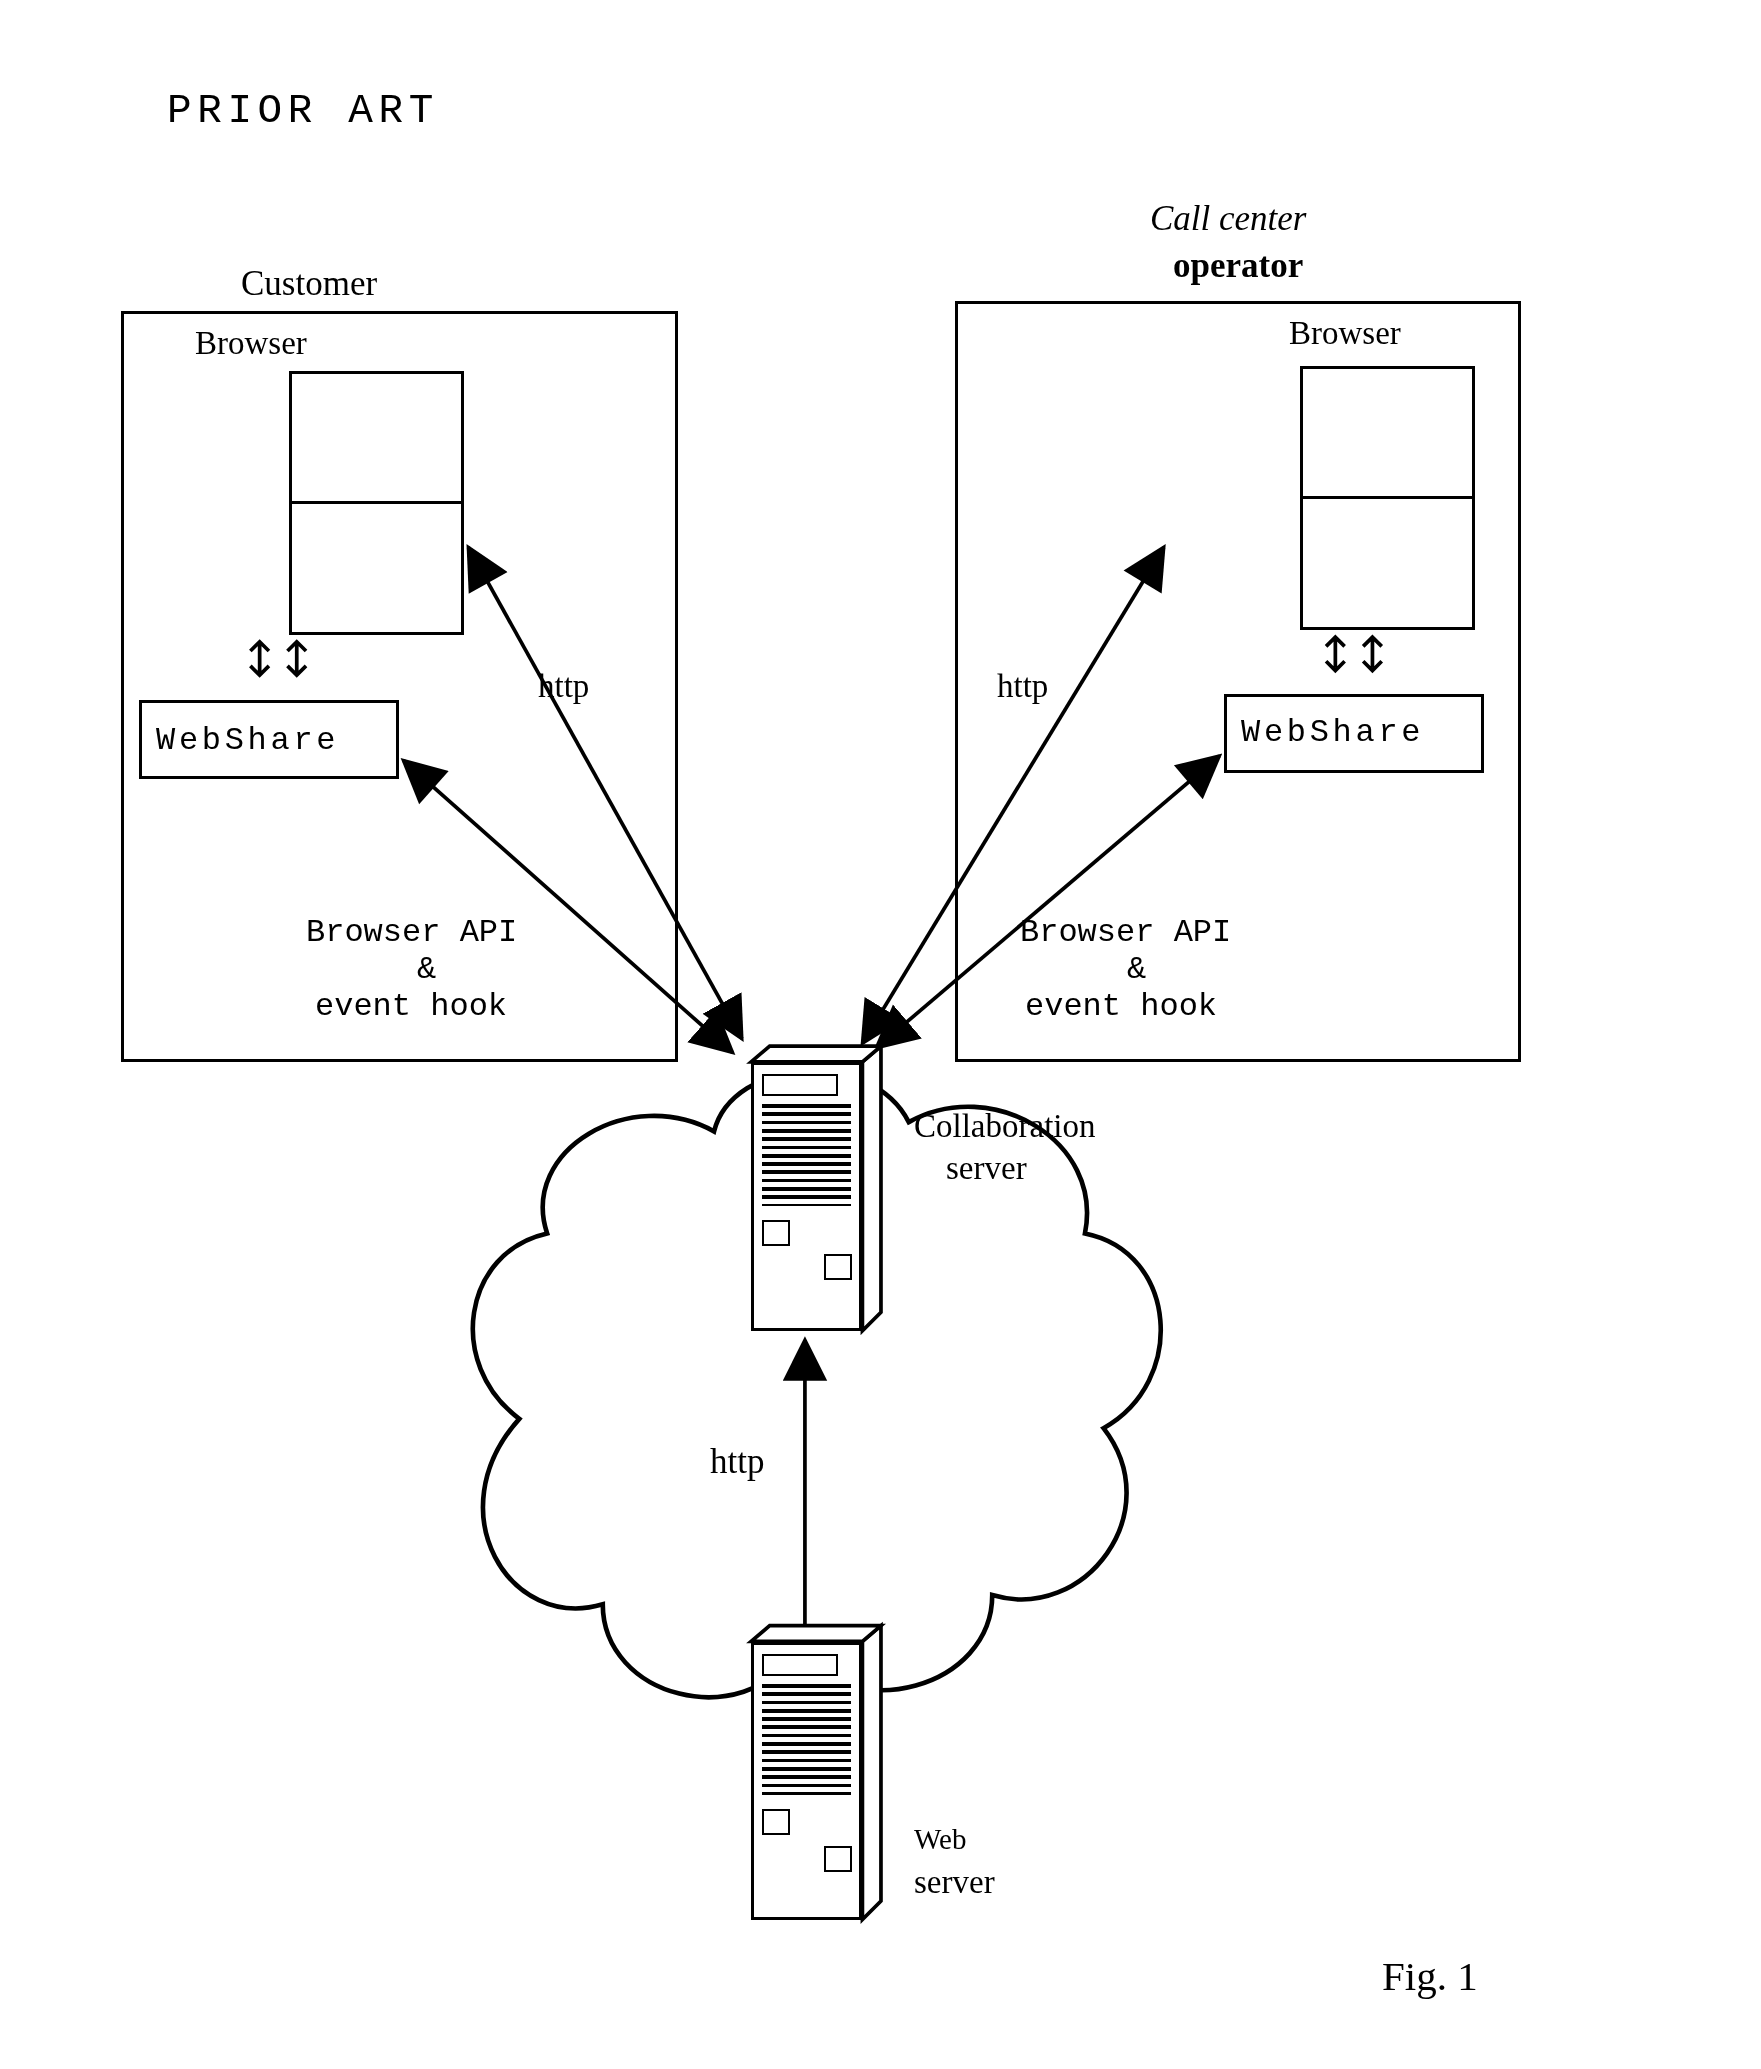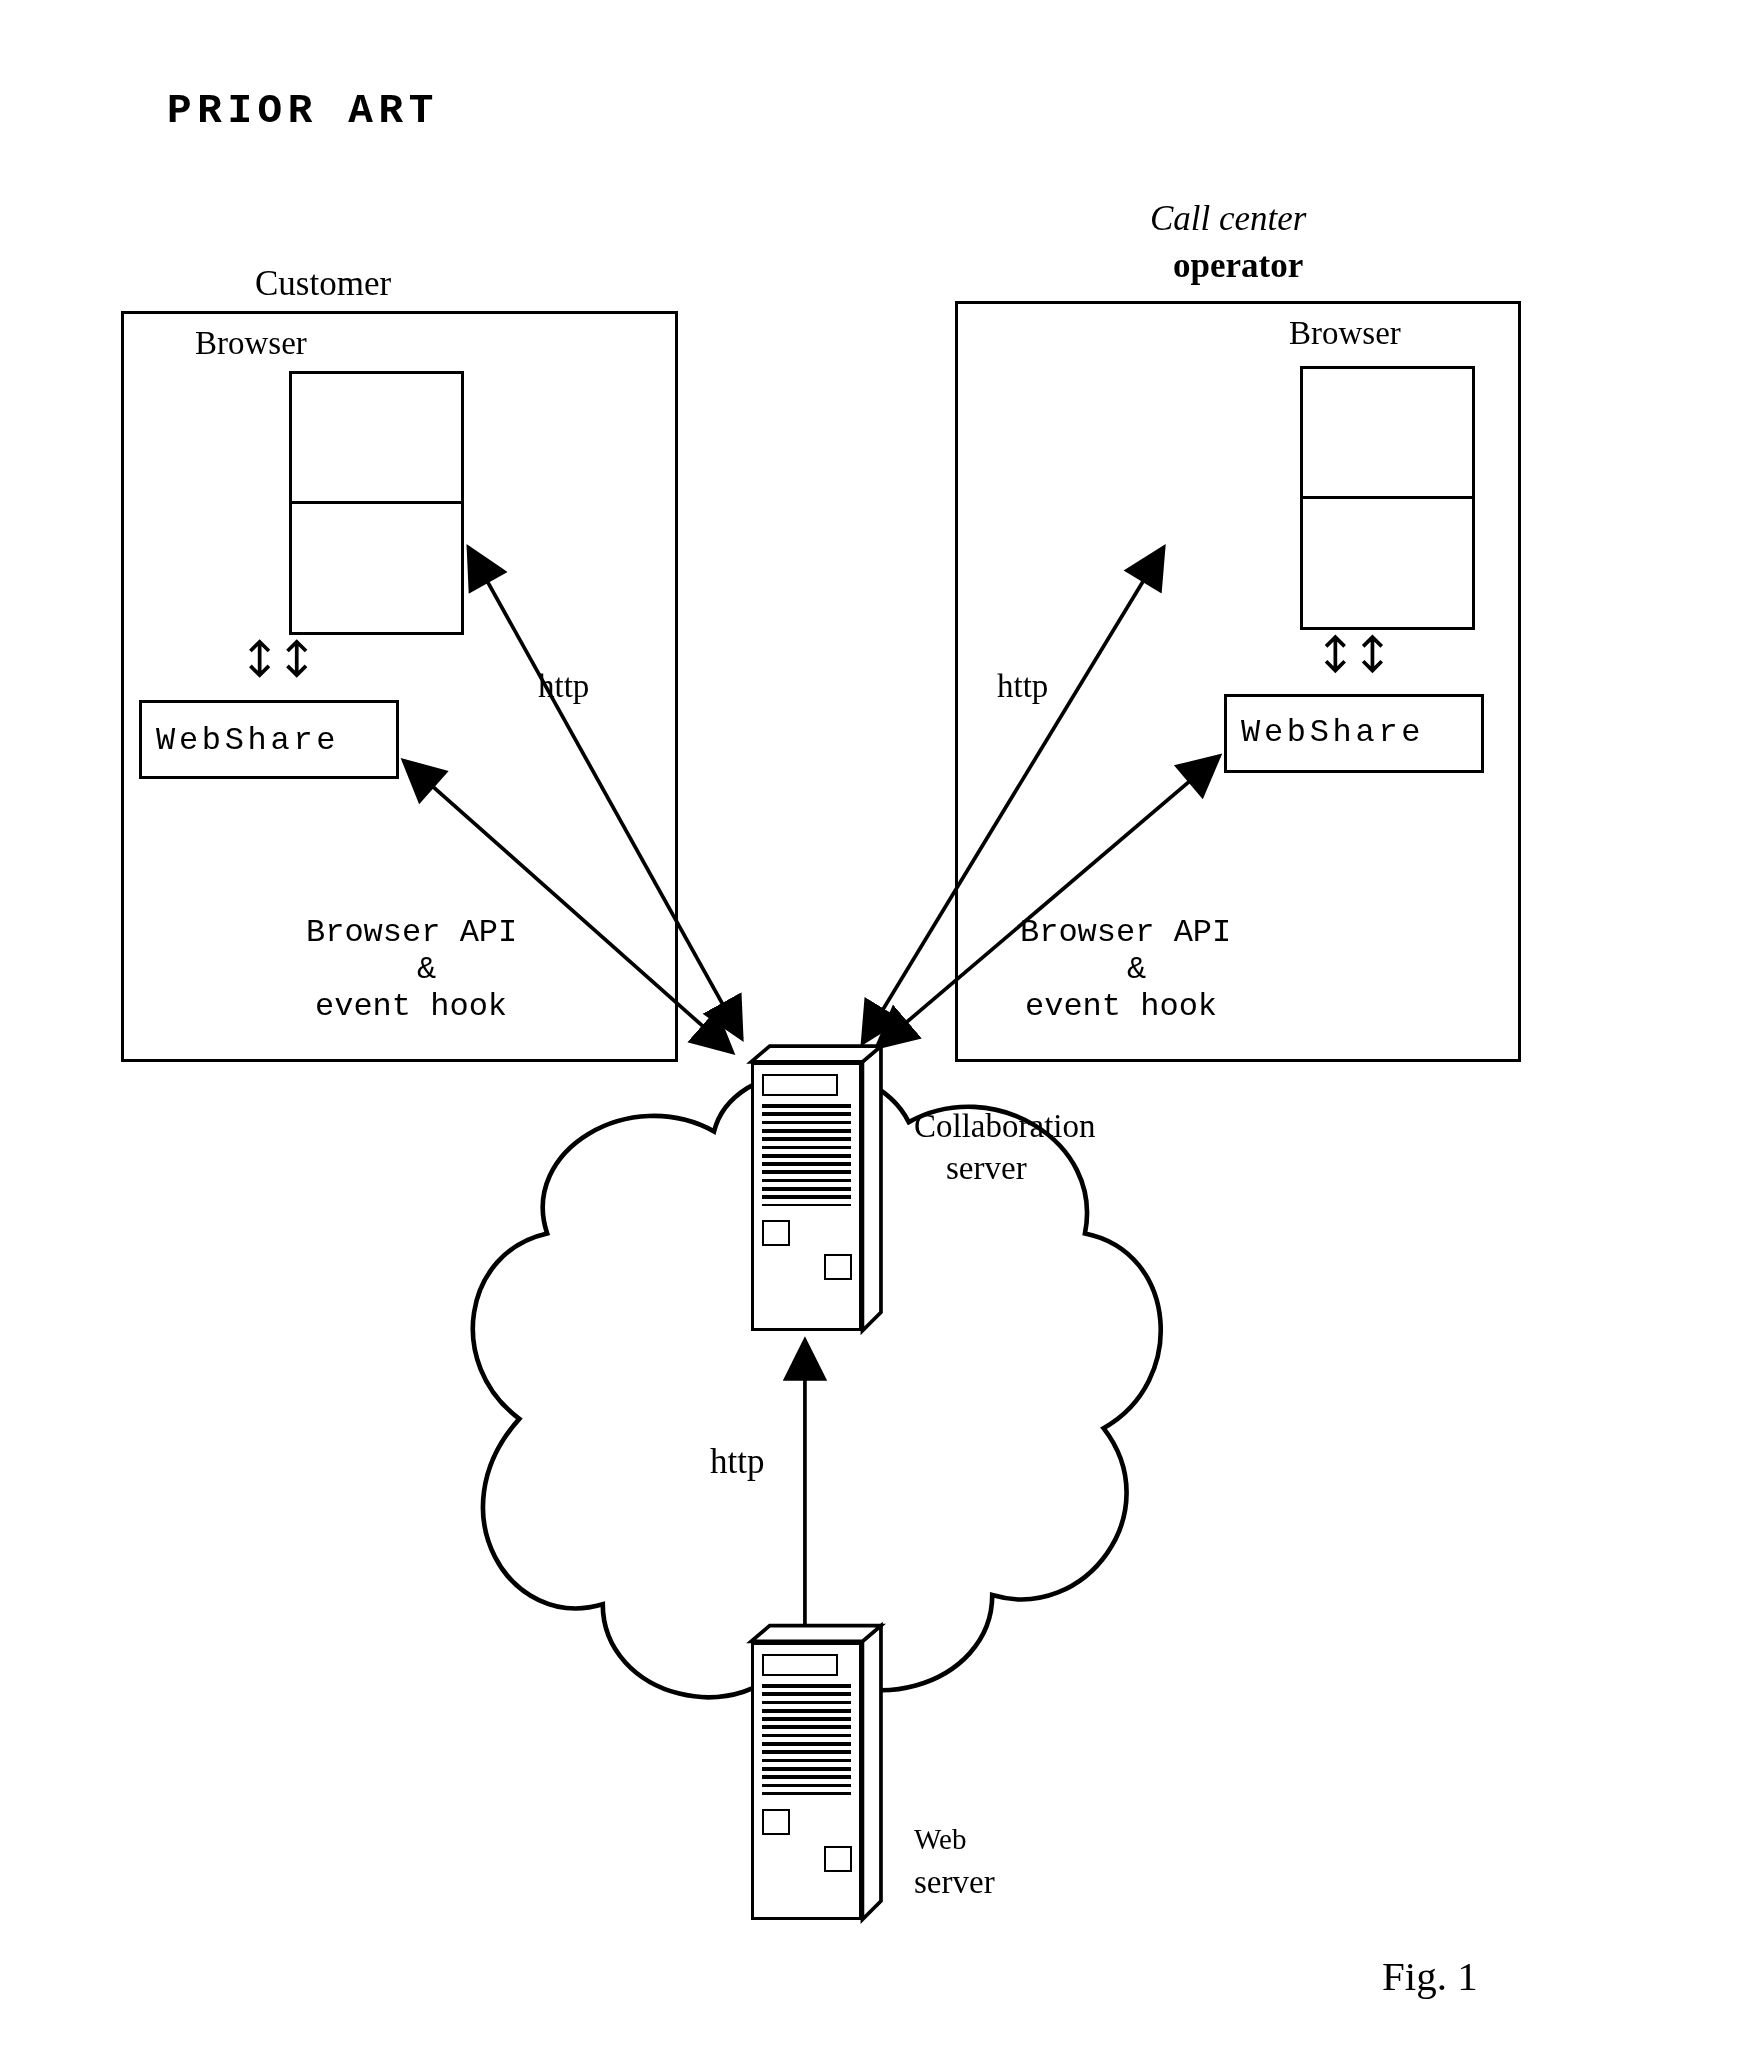--- a/index.html
+++ b/index.html
@@ -25,23 +25,23 @@
   .box {
     position: absolute;
     border: 3.7px solid #000;
     background: #fff;
   }
   svg { position: absolute; top: 0; left: 0; overflow: visible; }
 </style>
 </head>
 <body>
 
-<div class="label mono" style="left:167px; top:88px; font-size:41px; letter-spacing:5.6px; font-weight:bold;">PRIOR ART</div>
+<div class="label mono" style="left:167px; top:88px; font-size:41px; letter-spacing:5.6px; font-weight:normal;">PRIOR ART</div>
 
-<div class="label" style="left:255px; top:264px; font-size:35px;text-align:center;">Customer</div>
+<div class="label" style="left:241px; top:264px; font-size:35px;text-align:center;">Customer</div>
 
 <div class="box" style="left:121px; top:311px; width:557px; height:751px;"></div>
 
 <div class="label" style="left:195px; top:325px; font-size:33px;">Browser</div>
 
 <div class="box" style="left:158px; top:371px; width:306px; height:264px;"></div>
 <div class="box" style="left:158px; top:371px; width:134px; height:264px; border-right:3.7px solid #000; border-top:none; border-left:none; border-bottom:none;"></div>
 <div style="position:absolute; left:292px; top:501px; width:172px; height:0; border-top:3.7px solid #000;"></div>
 
 <svg width="1761" height="2069" viewBox="0 0 1899 2231">

